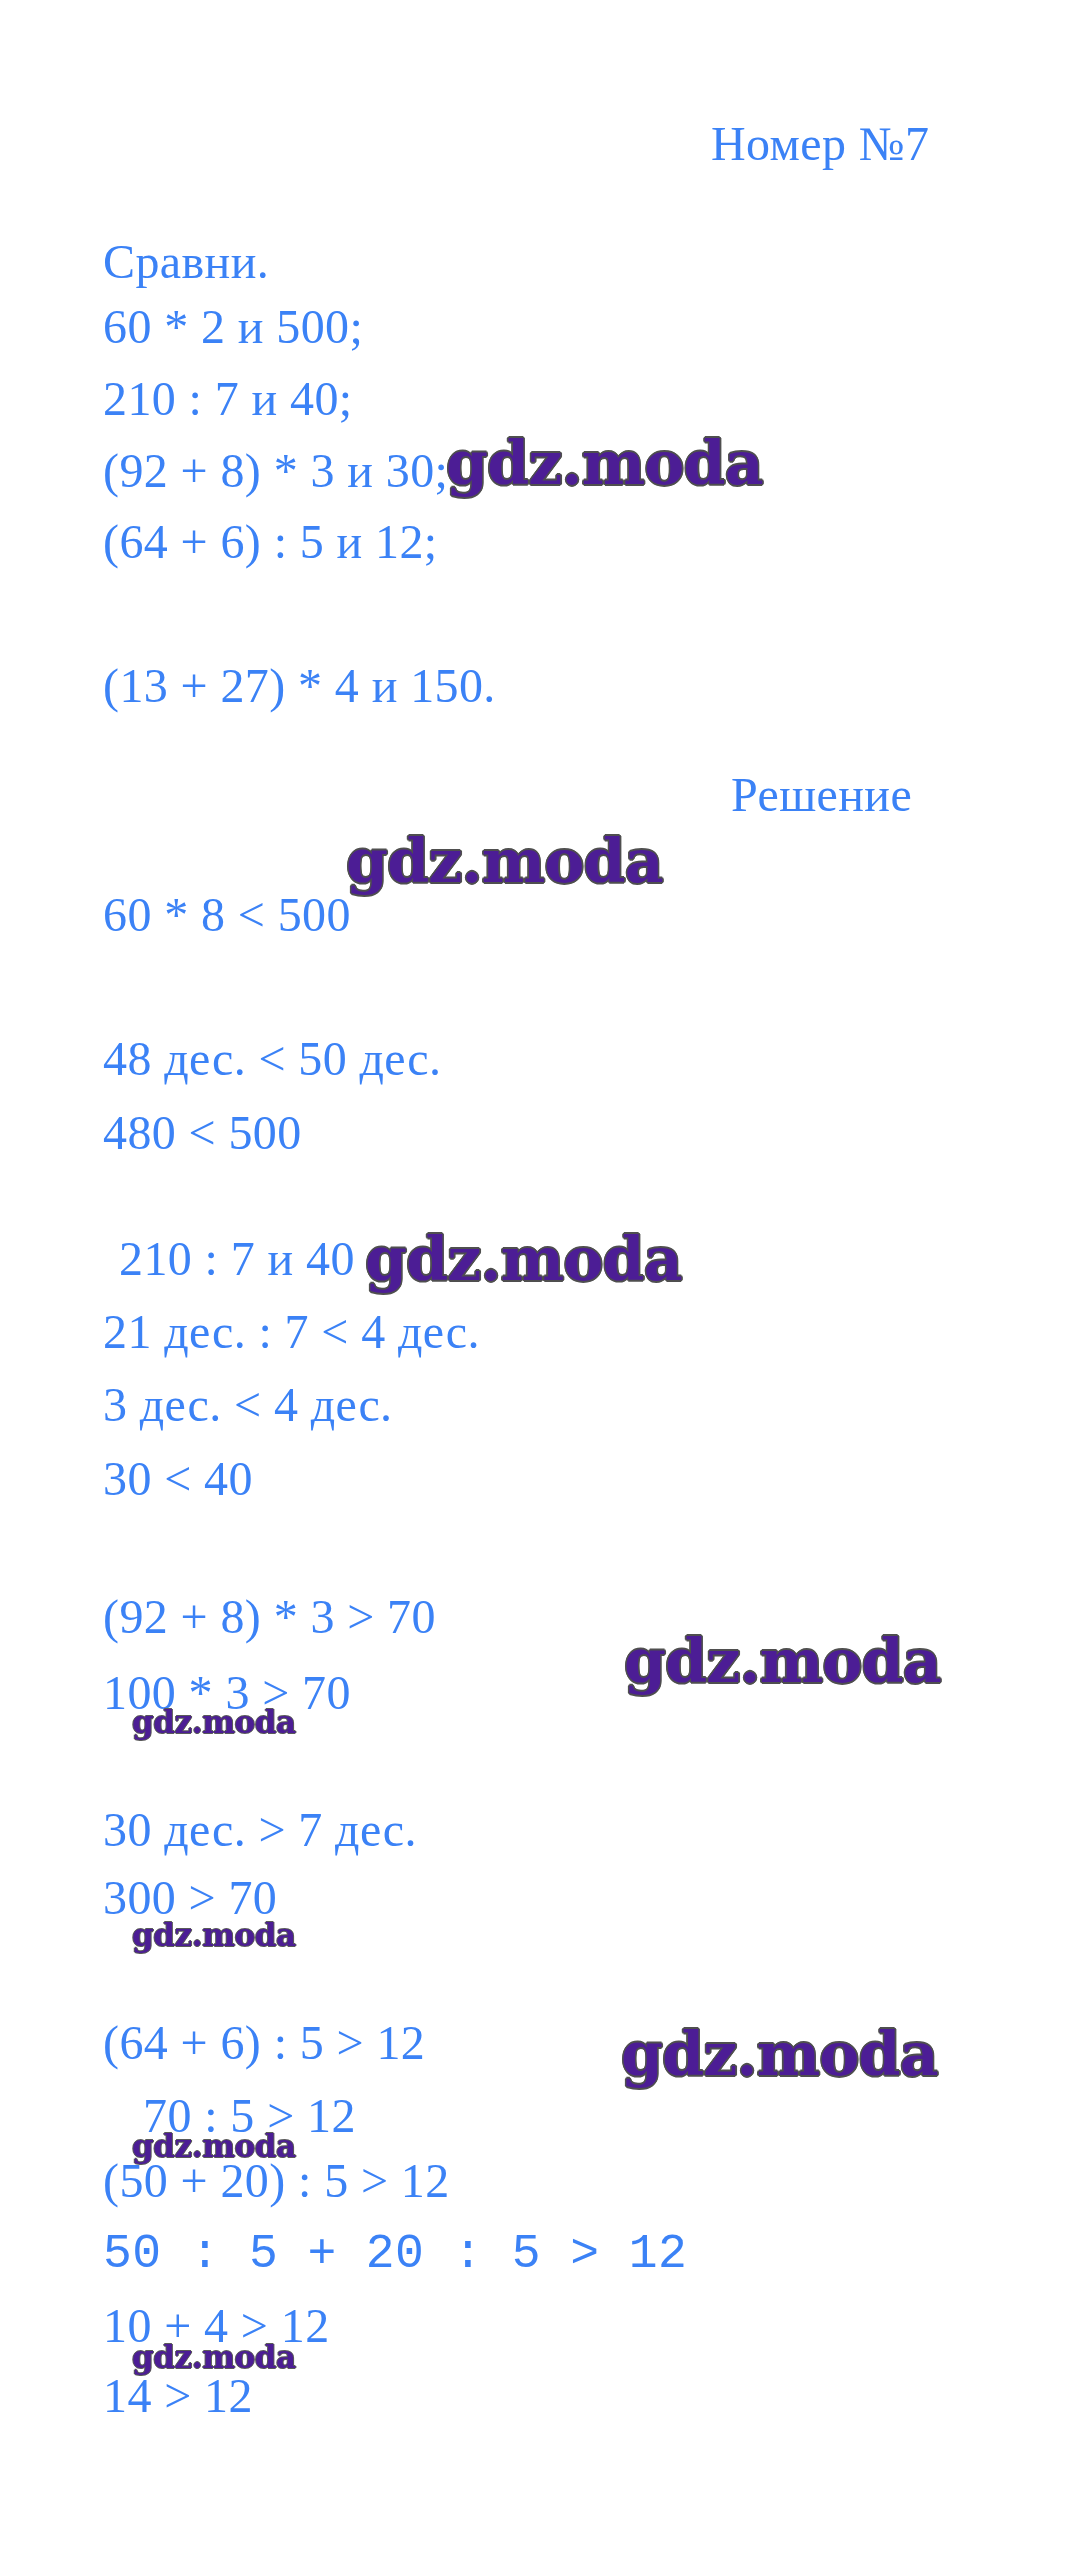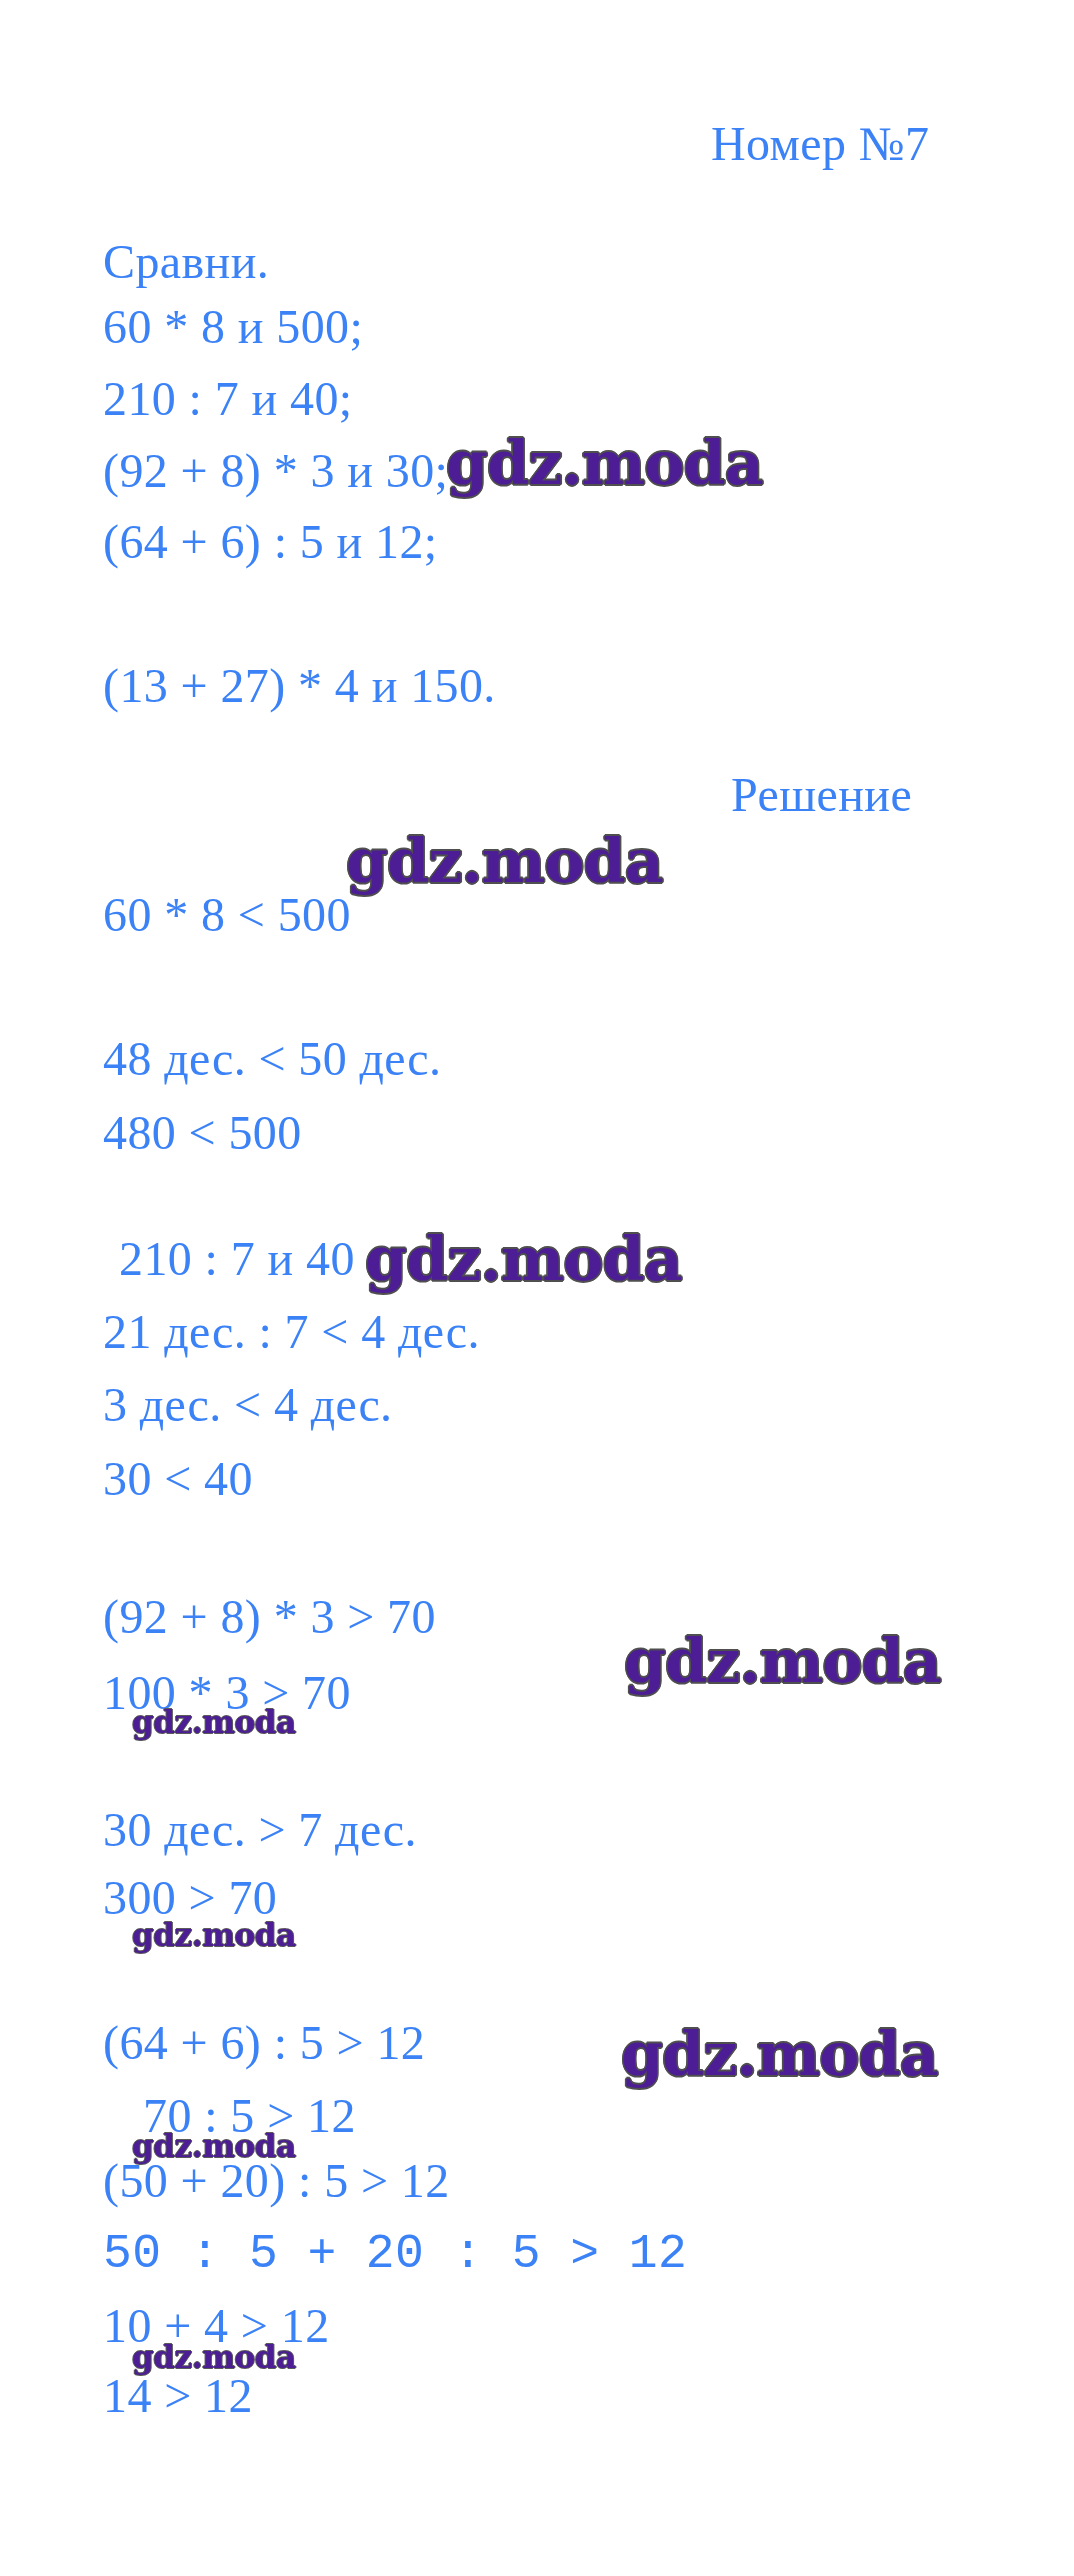--- a/index.html
+++ b/index.html
@@ -55,21 +55,21 @@
   }
 </style>
 </head>
 <body>
 
 <div class="page">
 
   <div class="line title-line" style="top:118px; left:711px;">Номер №7</div>
 
   <div class="line" style="top:236px;">Сравни.</div>
-  <div class="line" style="top:301px;">60 * 8 и 500;</div>
+  <div class="line" style="top:301px;">60 * 2 и 500;</div>
   <div class="line" style="top:373px;">210 : 7 и 40;</div>
   <div class="line" style="top:445px;">(92 + 8) * 3 и 30;</div>
   <div class="wm wm-large" style="top:433px; left:446px;">gdz.moda</div>
   <div class="line" style="top:516px;">(64 + 6) : 5 и 12;</div>
   <div class="line" style="top:660px;">(13 + 27) * 4 и 150.</div>
 
   <div class="line title-line" style="top:769px; left:731px;">Решение</div>
 
   <div class="wm wm-large" style="top:831px; left:346px;">gdz.moda</div>
 

